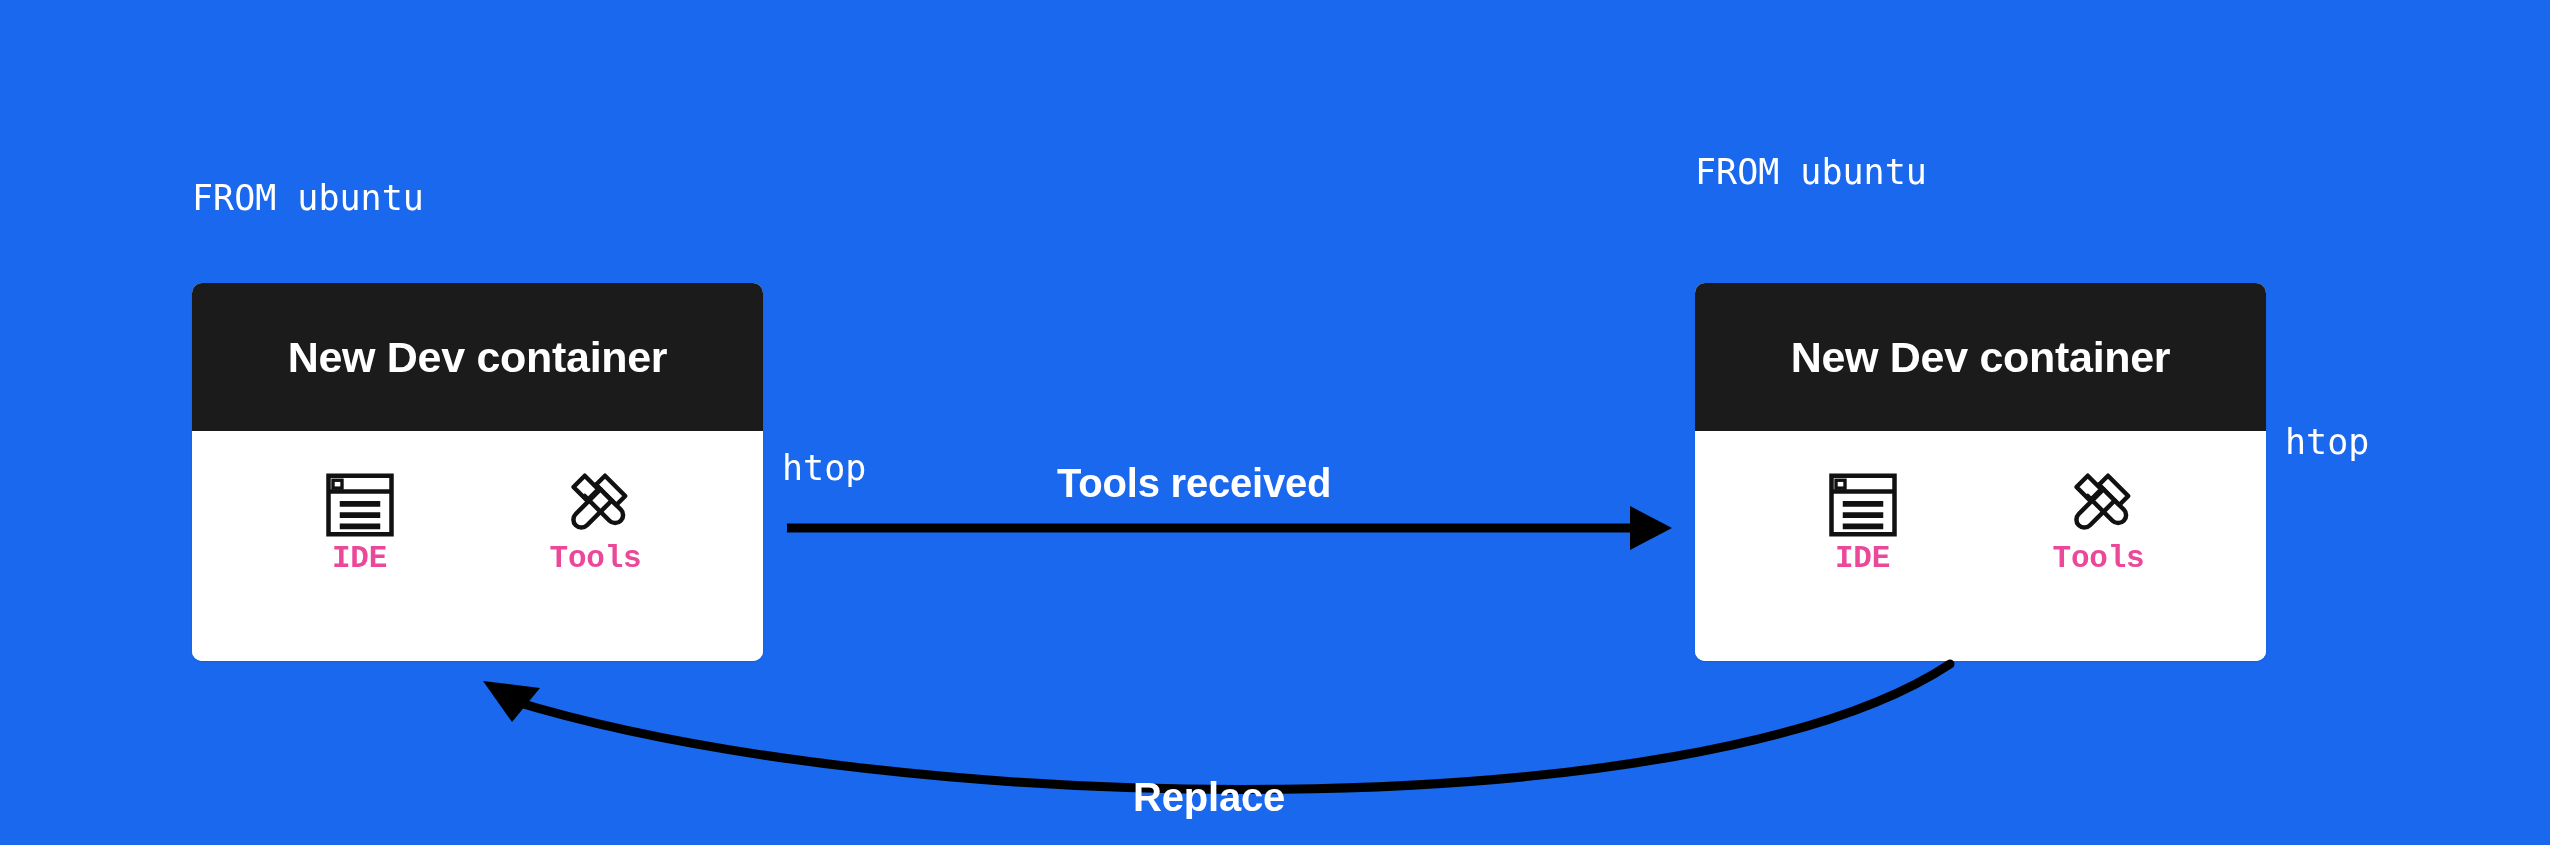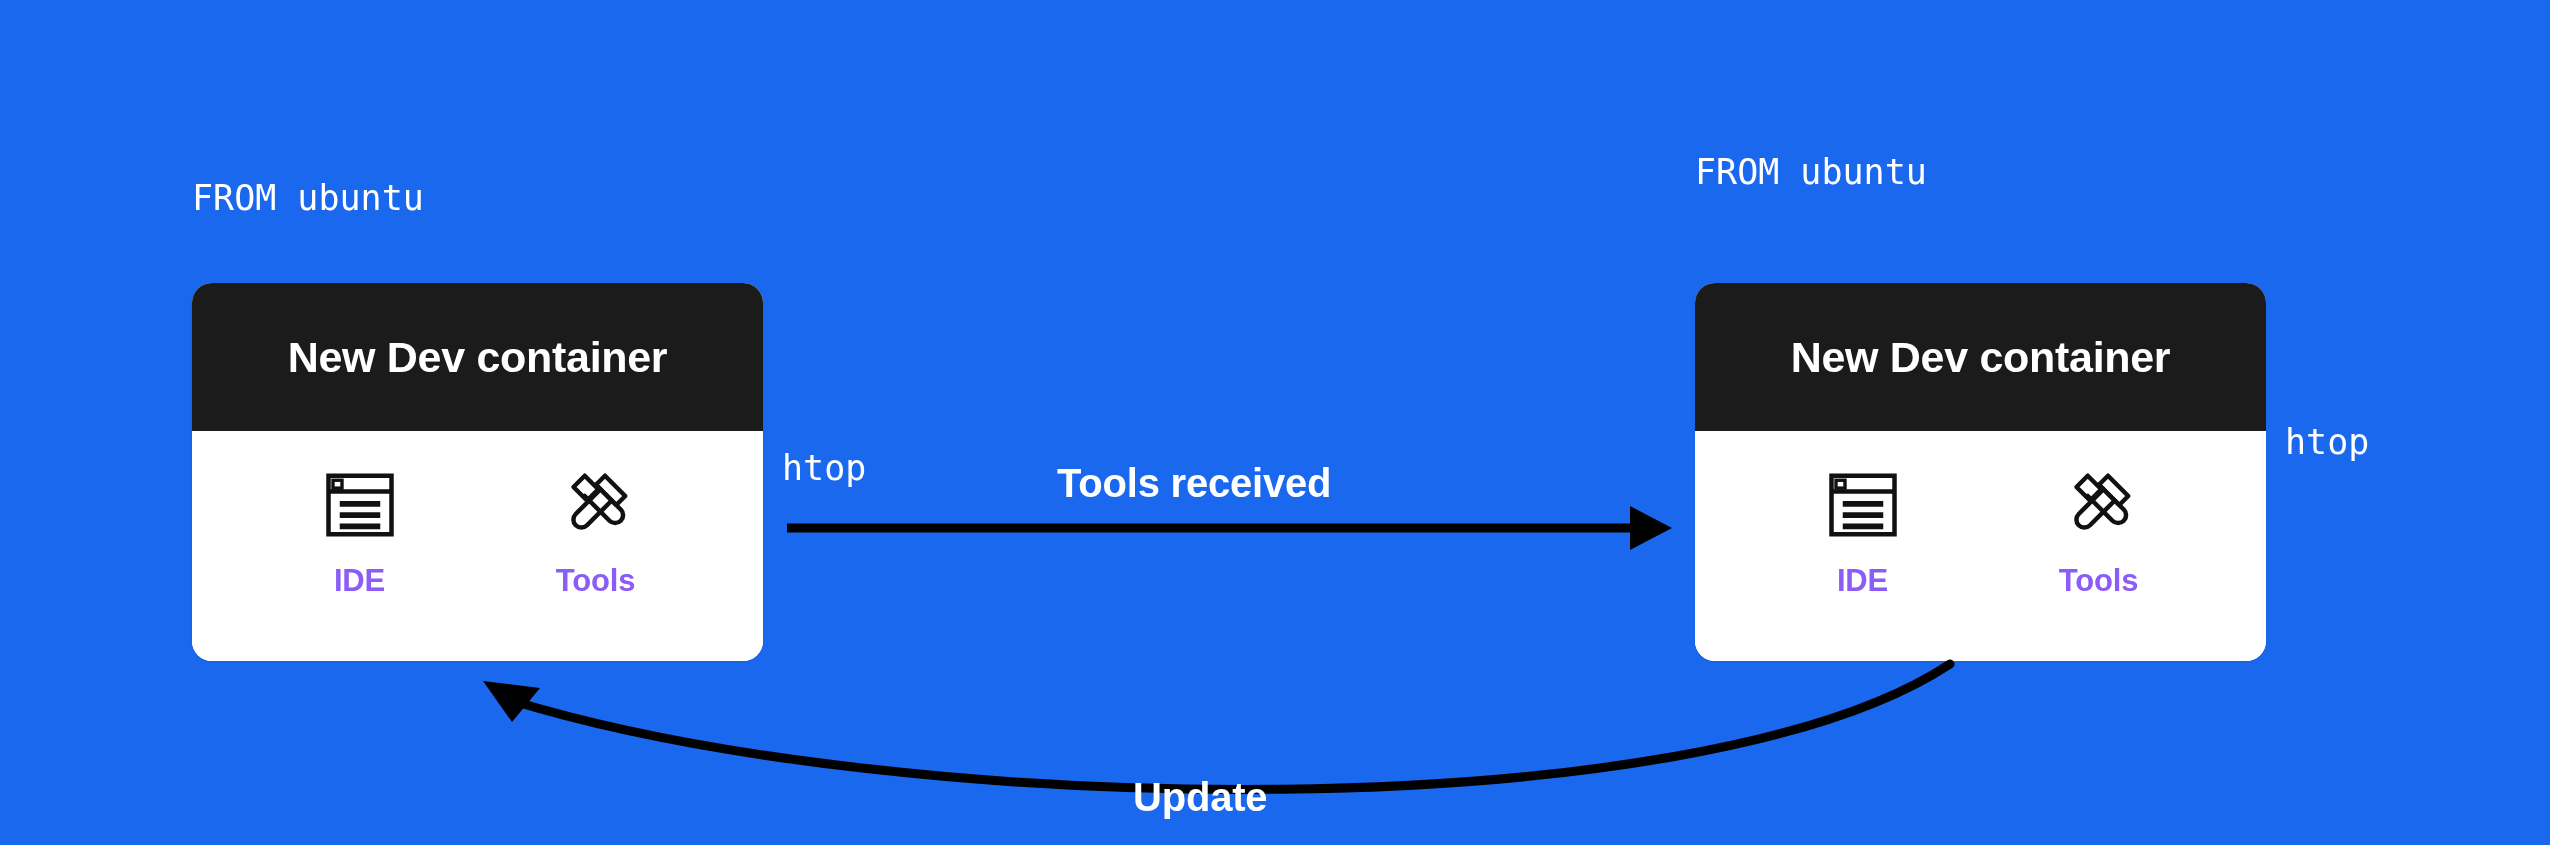--- a/index.html
+++ b/index.html
@@ -38,21 +38,21 @@
   }
   .code-left  { left: 192px;  top: 86px; }
   .code-right { left: 1695px; top: 60px; }
   .line.accent { color: #2ed9a5; }
 
   
   .card {
     position: absolute;
     width: 571px;
     height: 378px;
-    border-radius: 20px;
+    border-radius: 10px;
     background: #ffffff;
     overflow: hidden;
     box-shadow: 0 1px 2px rgba(0,0,0,0.10);
   }
   .card-left  { left: 192px;  top: 283px; }
   .card-right { left: 1695px; top: 283px; }
 
   .card-header {
     height: 148px;
     background: #1b1b1b;
@@ -83,25 +83,24 @@
     flex-direction: column;
     align-items: center;
     width: 120px;
   }
   .tile-icon {
     width: 72px;
     height: 72px;
     display: block;
   }
   .tile-label {
-    margin-top: 22px;
-    font-family: Liberation Sans, sans-serif;
+    font-family: Liberation Mono, monospace;
     font-size: 31px;
     font-weight: bold;
-    color: #8b5cf6;
+    color: #ec4899;
     letter-spacing: -0.2px;
   }
 
   
   .arrow-svg {
     position: absolute;
     left: 0;
     top: 0;
     width: 2550px;
     height: 845px;
@@ -211,15 +210,15 @@
       <polygon points="1672,528 1630,506 1630,550" fill="#000000"></polygon>
     </g>
 
     <g>
       <path d="M1950 664 C 1700 830, 900 820, 510 700" fill="none" stroke="#000000" stroke-width="9" stroke-linecap="round"></path>
       <polygon points="483 681, 540 688, 512 722" fill="#000000"></polygon>
     </g>
   </svg>
 
   <div class="flow-label label-update">Tools received</div>
-  <div class="flow-label label-replace">Update</div>
+  <div class="flow-label label-replace">Replace</div>
 
 </div>
 
 </body></html>

